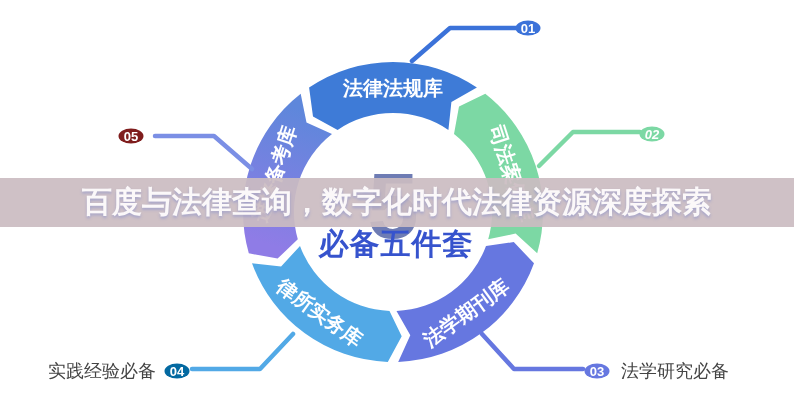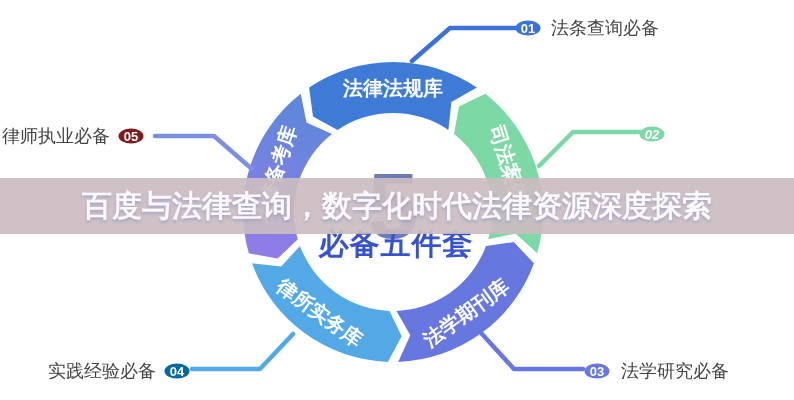--- a/index.html
+++ b/index.html
@@ -10,21 +10,21 @@
   .stage svg{position:absolute;left:0;top:0;z-index:2;}
   .center-num{
     position:absolute;left:393px;top:206px;transform:translate(-50%,-50%);
     font-size:92px;font-weight:bold;color:#6E7CB4;z-index:1;line-height:1;
   }
   .center-label{
     position:absolute;left:396px;top:244px;transform:translate(-50%,-50%);
     font-size:30px;font-weight:bold;color:#3653CD;z-index:3;white-space:nowrap;letter-spacing:1px;
   }
   .banner{
-    position:absolute;left:0;right:0;top:178px;height:56px;z-index:5;
+    position:absolute;left:0;right:0;top:178px;height:49px;z-index:5;
     background:rgba(203,188,193,0.92);
     display:flex;align-items:center;justify-content:center;
   }
   .banner-text{
     font-size:30px;font-weight:bold;color:#fbf8f9;white-space:nowrap;
     text-shadow:0 2px 3px rgba(100,120,210,0.40);
   }
   .badge{
     position:absolute;width:25px;height:15px;border-radius:50%;z-index:6;
     color:#fff;font-size:13px;font-weight:bold;
@@ -72,18 +72,16 @@
   <div class="banner">
     <div class="banner-text">百度与法律查询，数字化时代法律资源深度探索</div>
   </div>
 
   <div class="badge" style="left: 528px; top: 28px; background: rgb(59, 114, 217);">01</div>
   <div class="badge" style="left: 652px; top: 134px; background: rgb(124, 216, 164); font-style: italic;">02</div>
   <div class="badge" style="left: 597px; top: 371px; background: rgb(102, 119, 224);">03</div>
   <div class="badge" style="left: 177px; top: 371px; background: #0369a1;">04</div>
   <div class="badge" style="left: 131px; top: 136px; background: #7f1d1d;">05</div>
 
-  <div class="clabel" style="left:551px;top:28px">法条查询必备</div>
   <div class="clabel end" style="left:156px;top:371px">实践经验必备</div>
   <div class="clabel" style="left:621px;top:371px">法学研究必备</div>
-  <div class="clabel end" style="left:110px;top:136px">律师执业必备</div>
 
 </div>
 
 </body></html>

